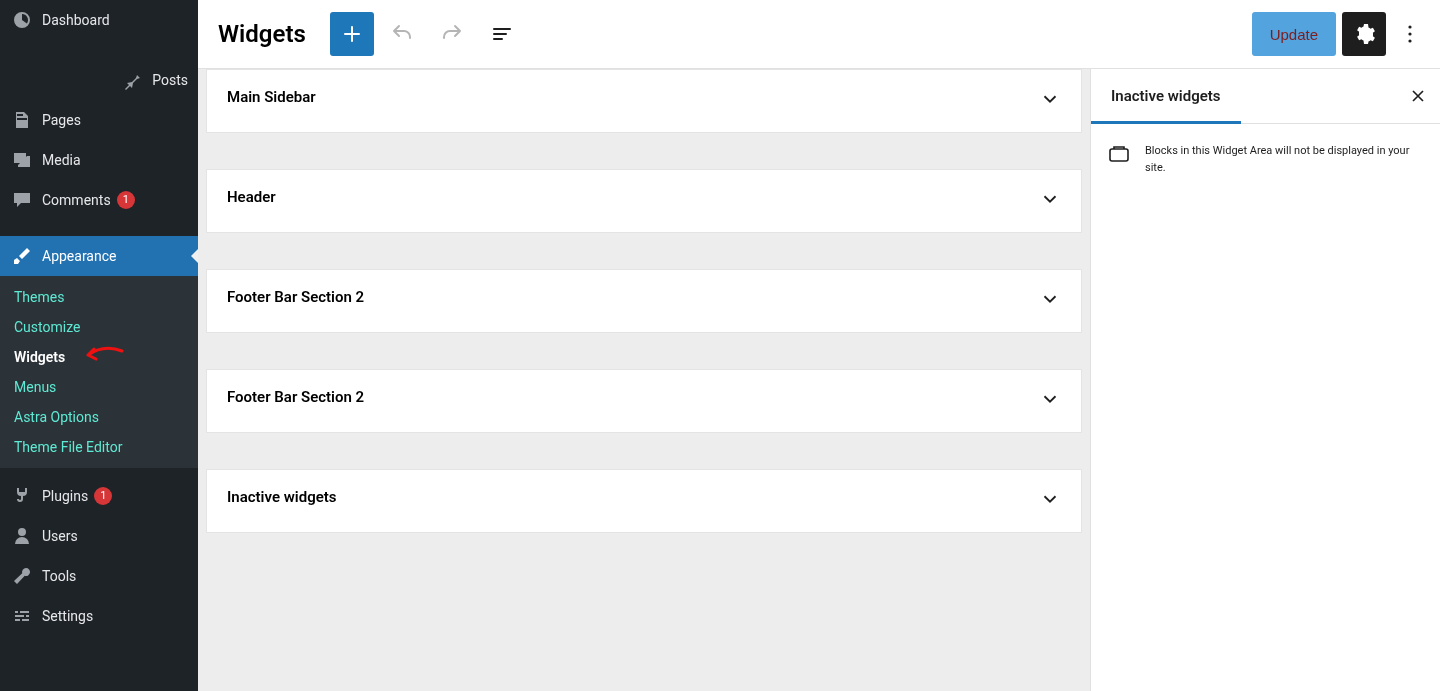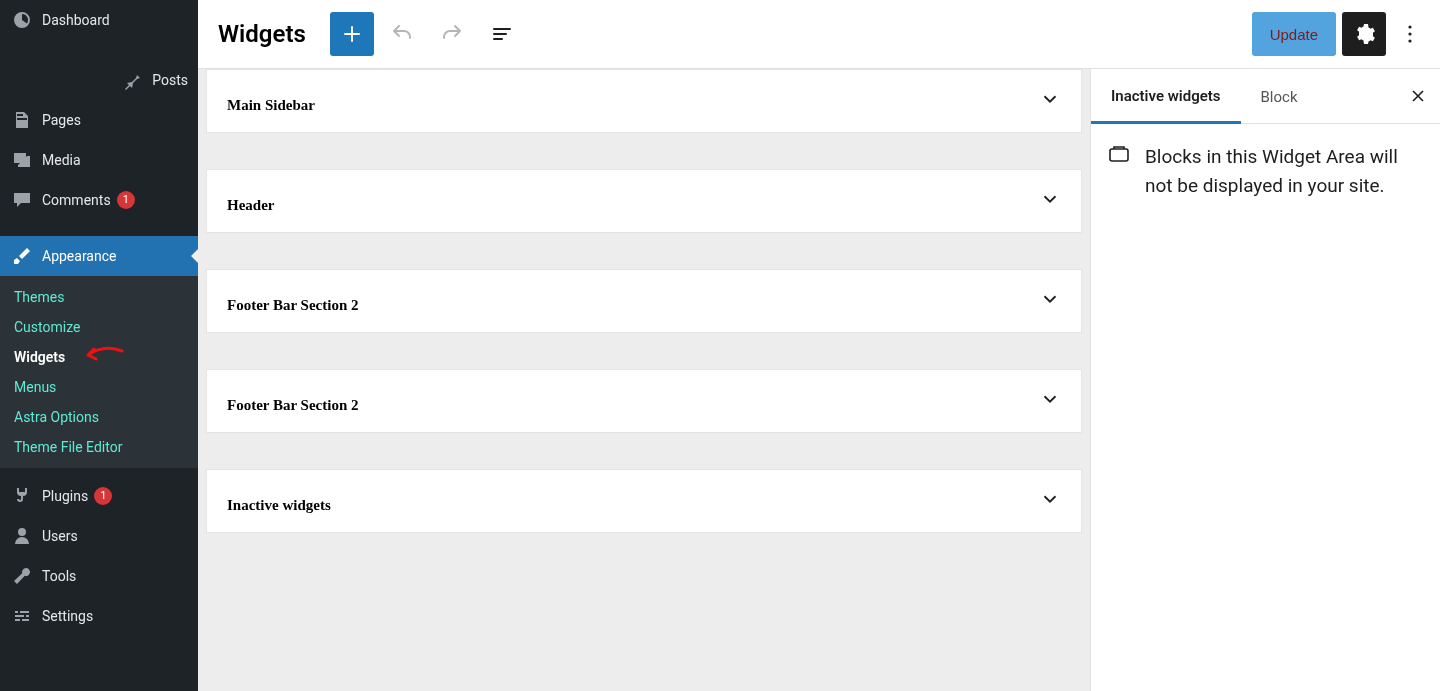--- a/index.html
+++ b/index.html
@@ -141,26 +141,25 @@
   }
   .widget-area {
     background:#fff;
     margin-top: 0;
     margin-bottom: 36px;
     border: 1px solid #e4e4e4;
   }
   .widget-area:first-child { margin-top:0; }
   .widget-area-header {
     display:flex;
-    align-items:flex-end;
+    align-items:flex-start;
     padding: 18px 20px;
     cursor:pointer;
     font-size:15px;
     font-weight:600;
-    font-family:Liberation Serif, serif;
   }
   .widget-area-header .chev { margin-left:auto; }
   .chev svg { width:22px; height:22px; stroke:#1e1e1e; fill:none; stroke-width:2; }
 
   
   .settings-panel {
     width: 350px;
     border-left:1px solid #e0e0e0;
     background:#fff;
     display:flex;
@@ -187,21 +186,21 @@
   }
   .close-panel {
     margin-left:auto;
     width:44px;height:44px;
     background:none;border:none;cursor:pointer;
     display:inline-flex;align-items:center;justify-content:center;
   }
   .close-panel svg{width:20px;height:20px;stroke:#1e1e1e;stroke-width:2;fill:none;}
   .panel-body { padding: 18px 16px; display:flex; gap:14px; }
   .panel-body .panel-icon svg { width:24px; height:24px; fill:none; stroke:#1e1e1e; stroke-width:1.6; }
-  .panel-text { font-size:19px; line-height:1.55; color:#1e1e1e; }
+  .panel-text { font-size:11px; line-height:1.55; color:#1e1e1e; }
 </style>
 </head>
 <body>
 
 <nav class="admin-sidebar">
 
   <div class="admin-item">
     <span class="icon">
       <svg viewBox="0 0 20 20">
           <path d="M10 2a8 8 0 108 8 8 8 0 00-8-8zm0 2a6 6 0 014.9 9.4L10 10V4z"></path>
@@ -405,21 +404,20 @@
                 <path d="M6 9l6 6 6-6"></path>
               </svg></span>
         </div>
       </div>
 
     </div>
 
     <aside class="settings-panel">
       <div class="settings-tabs">
         <div class="settings-tab active">Inactive widgets</div>
-        <div class="settings-tab">Block</div>
         <button class="close-panel">
           <svg viewBox="0 0 24 24">
               <path d="M6 6l12 12M18 6L6 18"></path>
             </svg>
         </button>
       </div>
       <div class="panel-body">
         <span class="panel-icon">
           <svg viewBox="0 0 24 24">
               <rect x="3" y="7" width="18" height="12" rx="2"></rect>

